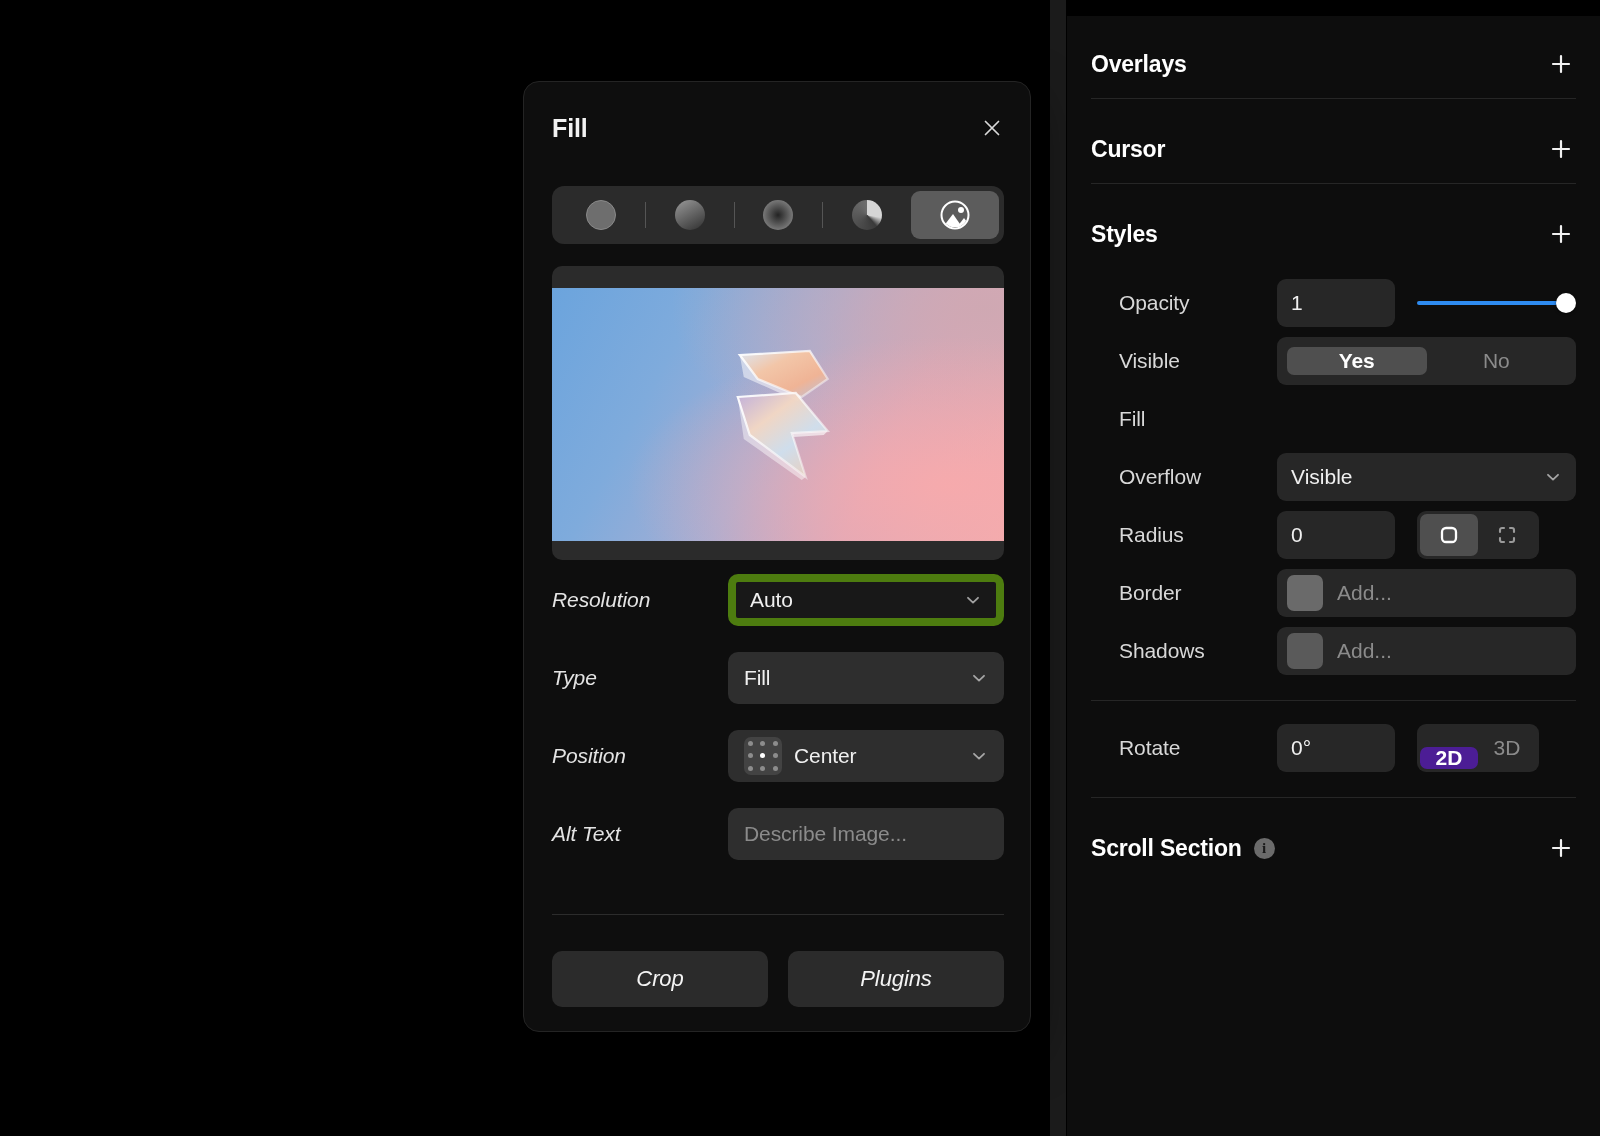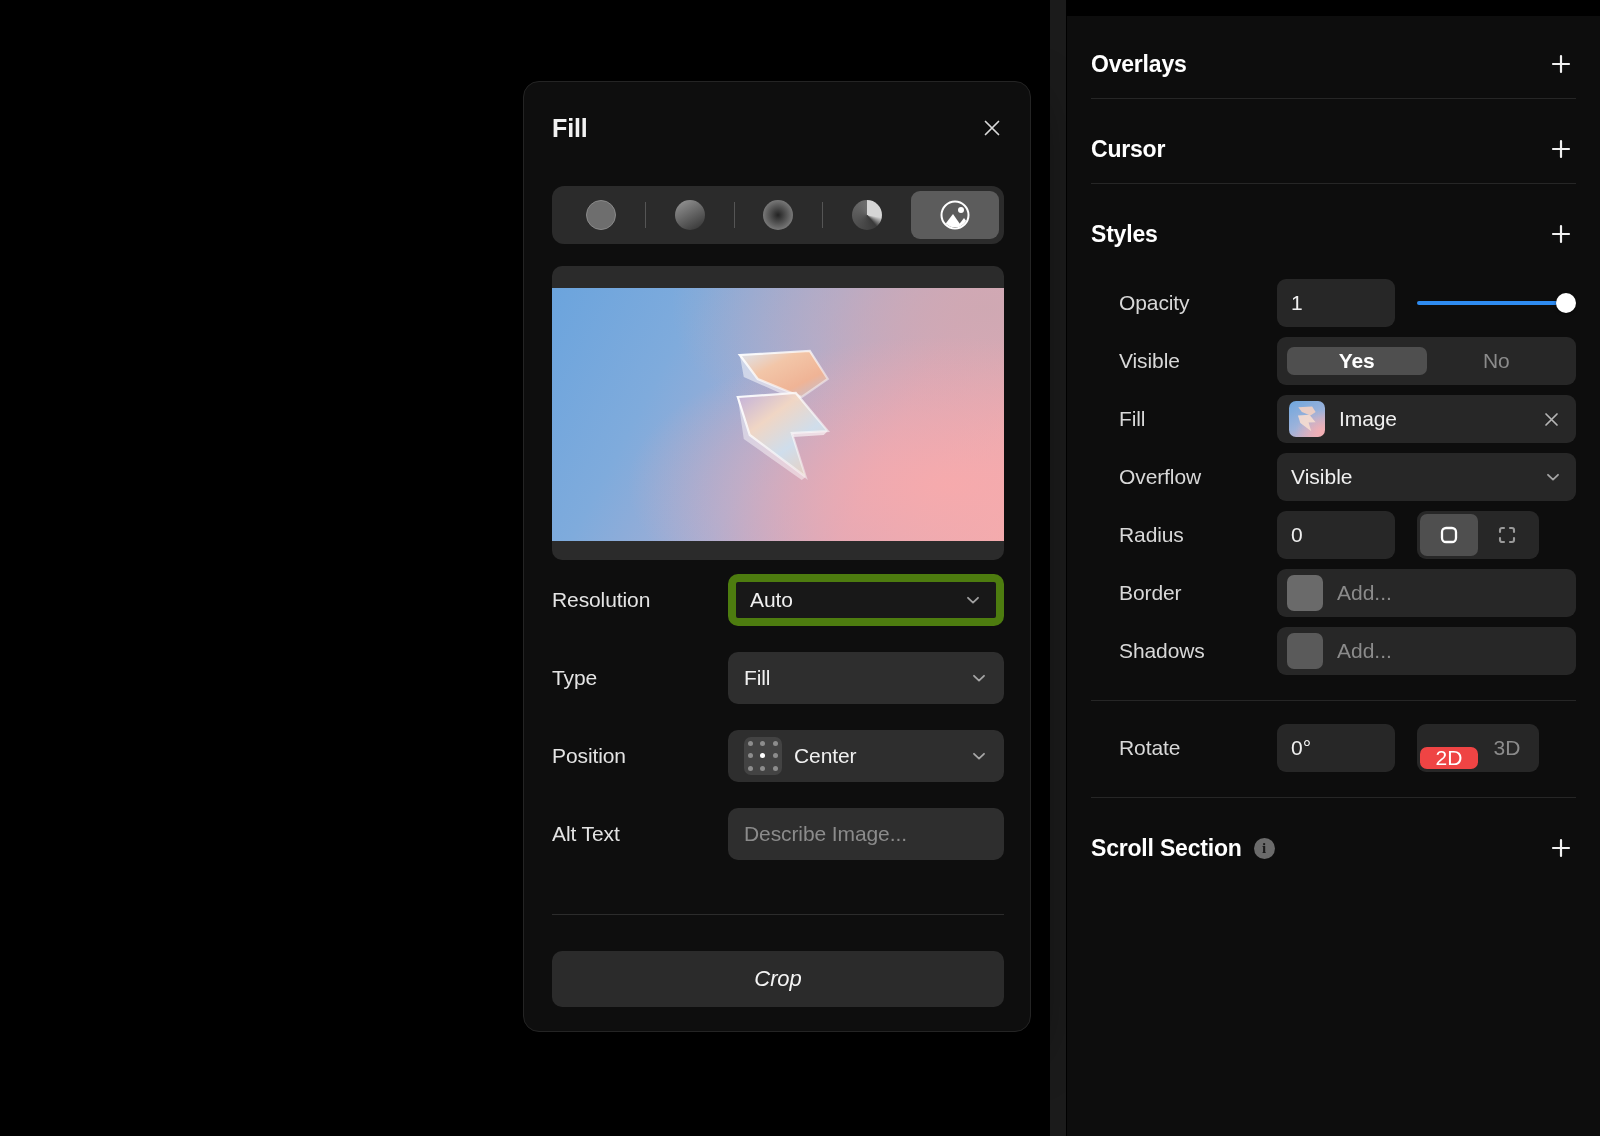--- a/index.html
+++ b/index.html
@@ -148,20 +148,21 @@
     height: 52px;
     display: flex;
     align-items: center;
   }
   .flabel {
     width: 176px;
     font-size: 21px;
     color: #e4e4e4;
     flex: 0 0 176px;
     letter-spacing: -0.1px;
+    font-style: italic;
   }
   .fctl {
     flex: 1;
     height: 52px;
     background: #2e2e2e;
     border-radius: 10px;
     display: flex;
     align-items: center;
     padding: 0 16px;
     cursor: pointer;
@@ -419,21 +420,21 @@
     padding: 3px;
   }
   .rot-opt {
     flex: 1;
     border-radius: 7px;
     display: flex; align-items: center; justify-content: center;
     font-size: 21px;
     color: #8b8b8b;
     cursor: pointer;
   }
-  .rot-opt.active { background: #ef4444; color: #fff; font-weight: 400; margin-top: 20px; }
+  .rot-opt.active { background: #4c1d95; color: #fff; font-weight: 700; margin-top: 20px; }
 
   .indent { padding-left: 28px; }
   .sec-gap-sm { height: 12px; }
   .sec-gap { height: 20px; }
 </style>
 </head>
 <body>
 
 <div id="root">
 
@@ -562,20 +563,21 @@
       <div class="flabel">Alt Text</div>
       <div class="fctl">
         <span class="fctl-text placeholder">Describe Image...</span>
       </div>
     </div>
 
     <div id="modal-sep"></div>
 
     <div id="footer-btns">
       <div class="fbtn">Crop</div>
+      <div class="fbtn">Plugins</div>
     </div>
   </div>
 
   <div id="sidebar">
 
     <div class="sec-head" style="margin-top:26px">
       <span class="sec-title">Overlays</span>
       <span class="sec-plus">
         <svg width="24" height="24" viewBox="0 0 24 24">
             <path d="M12 4 V20 M4 12 H20" stroke="#f0f0f0" stroke-width="2.2" stroke-linecap="round"></path>
@@ -617,34 +619,20 @@
     <div class="prow">
       <span class="plabel indent">Visible</span>
       <span class="seg">
         <span class="seg-opt active">Yes</span>
         <span class="seg-opt">No</span>
       </span>
     </div>
 
     <div class="prow">
       <span class="plabel indent">Fill</span>
-      <span id="fill-row-ctl">
-        <span id="fill-swatch">
-          <svg width="22" height="26" viewBox="0 0 96 132">
-            <path d="M4 6 L74 2 L92 30 L66 48 L22 30 Z" fill="#f3d0c2" opacity="0.9"></path>
-            <path d="M2 48 L60 44 L92 82 L56 84 L70 128 L14 86 Z" fill="#f6ddd0" opacity="0.9"></path>
-          </svg>
-        </span>
-        <span id="fill-name">Image</span>
-        <span id="fill-clear">
-          <svg width="17" height="17" viewBox="0 0 17 17">
-              <path d="M3 3 L14 14 M14 3 L3 14" stroke="#b5b5b5" stroke-width="1.7" stroke-linecap="round"></path>
-            </svg>
-        </span>
-      </span>
     </div>
 
     <div class="prow">
       <span class="plabel indent">Overflow</span>
       <span class="pfield wide">
         <span style="flex:1">Visible</span>
         <svg width="18" height="18" viewBox="0 0 18 18" style="opacity:.75">
           <path d="M4 6.8 L9 11.6 L14 6.8" stroke="#cfcfcf" stroke-width="1.8" fill="none" stroke-linecap="round" stroke-linejoin="round"></path>
         </svg>
       </span>

